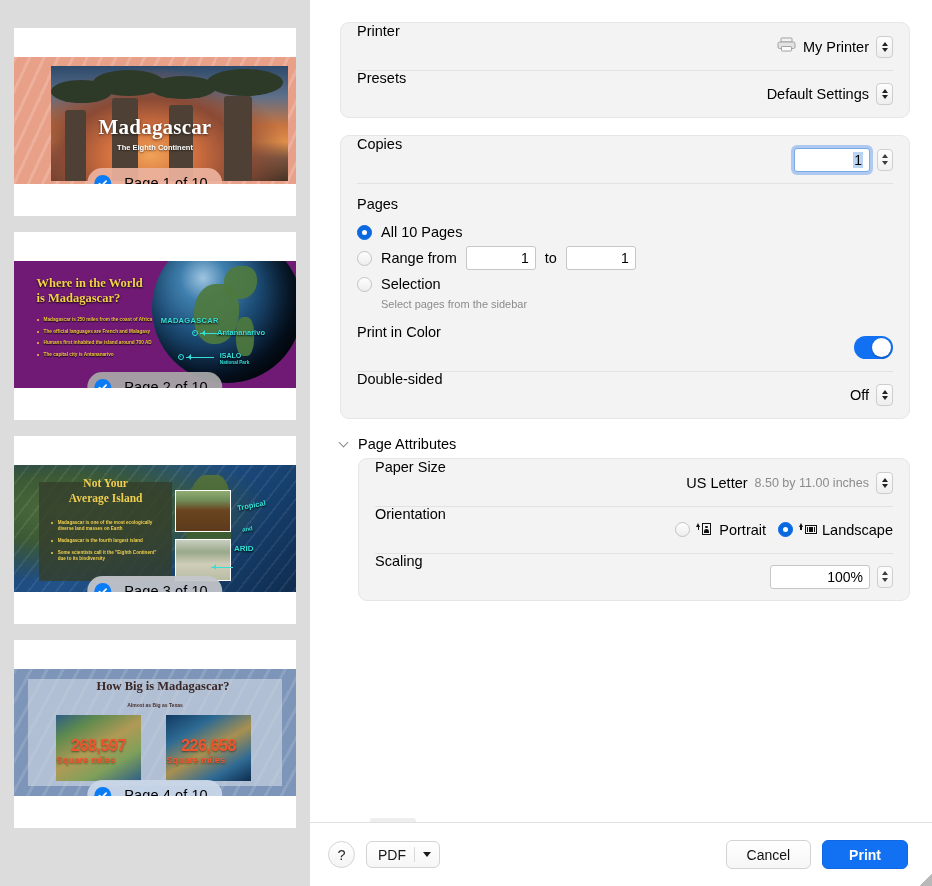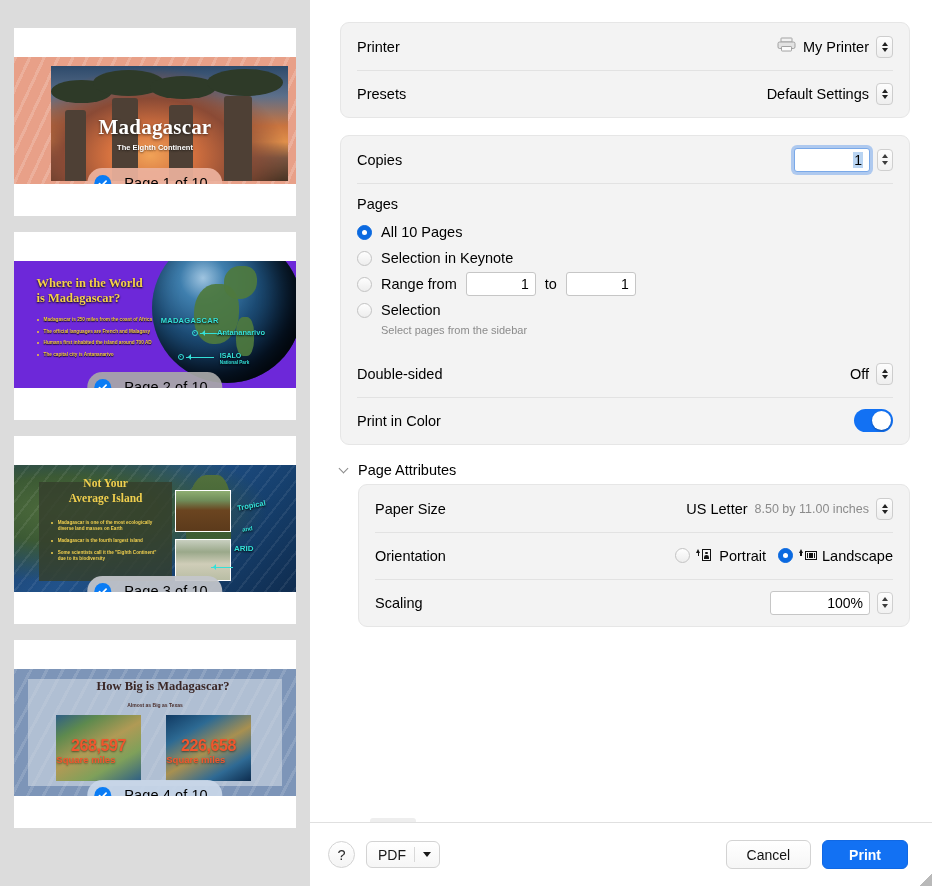--- a/index.html
+++ b/index.html
@@ -77,21 +77,21 @@
     letter-spacing: .2px;
   }
   .s1 .sub {
     position:absolute; left:0; right:0; top:68%;
     text-align:center; color:#fff;
     font-size: 7.5px; font-weight: 700;
     text-shadow: 0 1px 2px rgba(0,0,0,.6);
   }
 
   
-  .s2 { background:#6d28d9; }
+  .s2 { background:#701a75; }
   .s2 .globe {
     position:absolute; right:-2%; top:-22%;
     width: 150px; height: 150px; border-radius:50%;
     background:
       radial-gradient(circle at 34% 30%, #9fc4e0 0%, #3f7fae 16%, #1d4e78 40%, #0a2340 68%, #05101d 100%);
     box-shadow: inset -16px -10px 34px rgba(0,0,0,.85);
     overflow:hidden;
   }
   .s2 .land { position:absolute; background:#4e7a3e; border-radius:48% 38% 52% 42%; opacity:.92; }
   .s2 .h2 {
@@ -205,21 +205,21 @@
   .right { flex:1; position:relative; background:#fff; display:flex; flex-direction:column; }
   .scroll-area { position:relative; flex:1; overflow:hidden; padding: 22px 22px 0 30px; }
 
   .group {
     background:#f3f3f3;
     border-radius: 9px;
     border: 1px solid #e6e6e6;
     margin-bottom: 17px;
   }
   .row {
-    display:flex; align-items:center;
+    display:flex; 
     min-height: 47px;
     padding: 0 16px;
     position:relative;
   }
   .row + .row:before {
     content:""; position:absolute; left:16px; right:16px; top:0; height:1px; background:#e2e2e2;
   }
   .row .lbl { font-size:14.5px; color:#000; }
   .row .right-side { margin-left:auto; display:flex; align-items:center; gap:7px; }
   .val { font-size:14.5px; color:#000; }
@@ -557,24 +557,20 @@
         </div>
 
         <div class="pages-block">
           <div class="pages-title">Pages</div>
 
           <div class="radio-line">
             <span class="radio on"></span>
             <span class="rl">All 10 Pages</span>
           </div>
 
-          <div class="radio-line">
-            <span class="radio"></span>
-            <span class="rl">Selection in Keynote</span>
-          </div>
 
           <div class="radio-line">
             <span class="radio"></span>
             <span class="rl">Range from</span>
             <span class="field small">
               <span>1</span>
             </span>
             <span class="rl">to</span>
             <span class="field small">
               <span>1</span>
@@ -582,34 +578,34 @@
           </div>
 
           <div class="radio-line">
             <span class="radio"></span>
             <span class="rl">Selection</span>
           </div>
           <div class="hint">Select pages from the sidebar</div>
         </div>
 
         <div class="row">
+          <span class="lbl">Print in Color</span>
+          <span class="right-side">
+            <span class="toggle"></span>
+          </span>
+        </div>
+
+        <div class="row">
           <span class="lbl">Double-sided</span>
           <span class="right-side">
             <span class="val">Off</span>
             <span class="popup-btn">
                 <i class="up"></i>
                 <i class="dn"></i>
               </span>
-          </span>
-        </div>
-
-        <div class="row">
-          <span class="lbl">Print in Color</span>
-          <span class="right-side">
-            <span class="toggle"></span>
           </span>
         </div>
       </div>
 
       <div class="disclosure">
       </div>
 
       <div class="disclosure">
         <div class="disc-head">
           <span class="chev open"></span>

